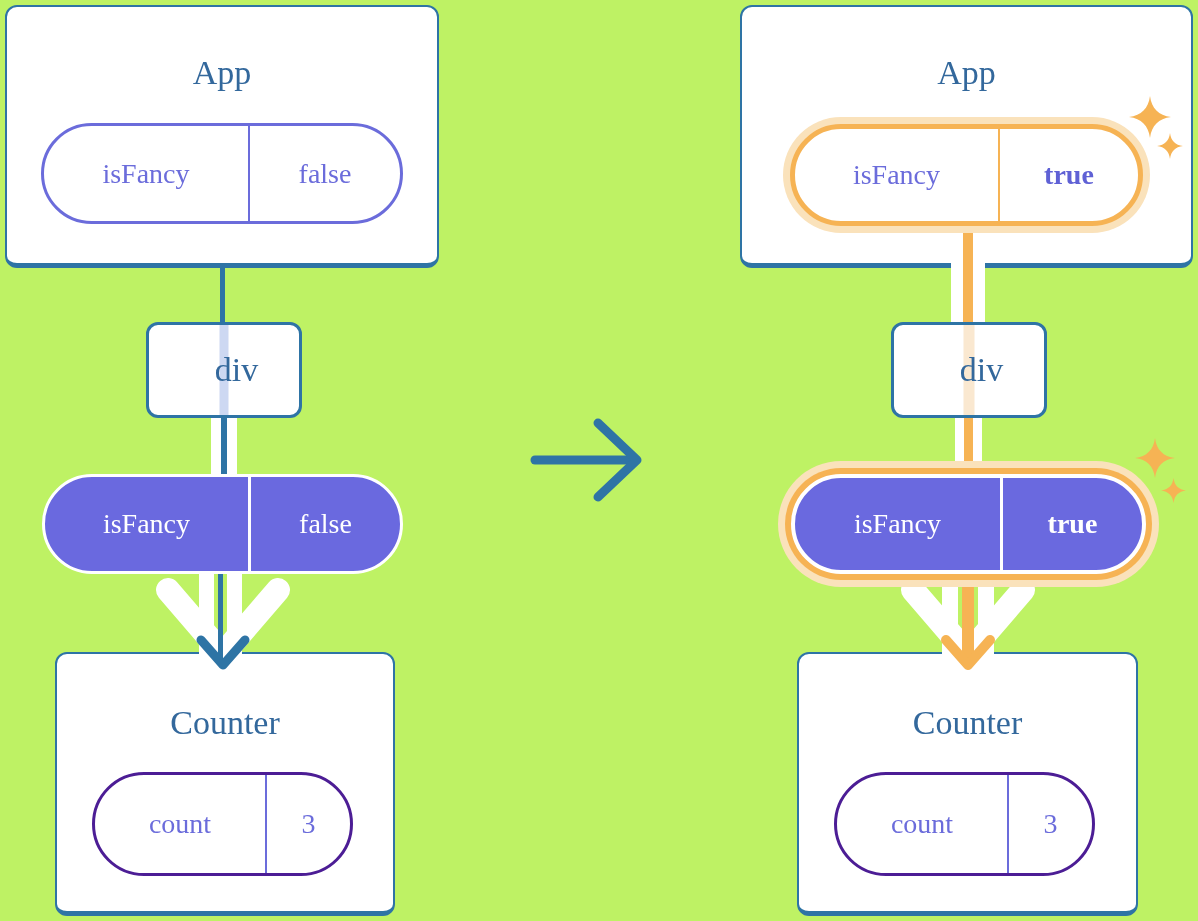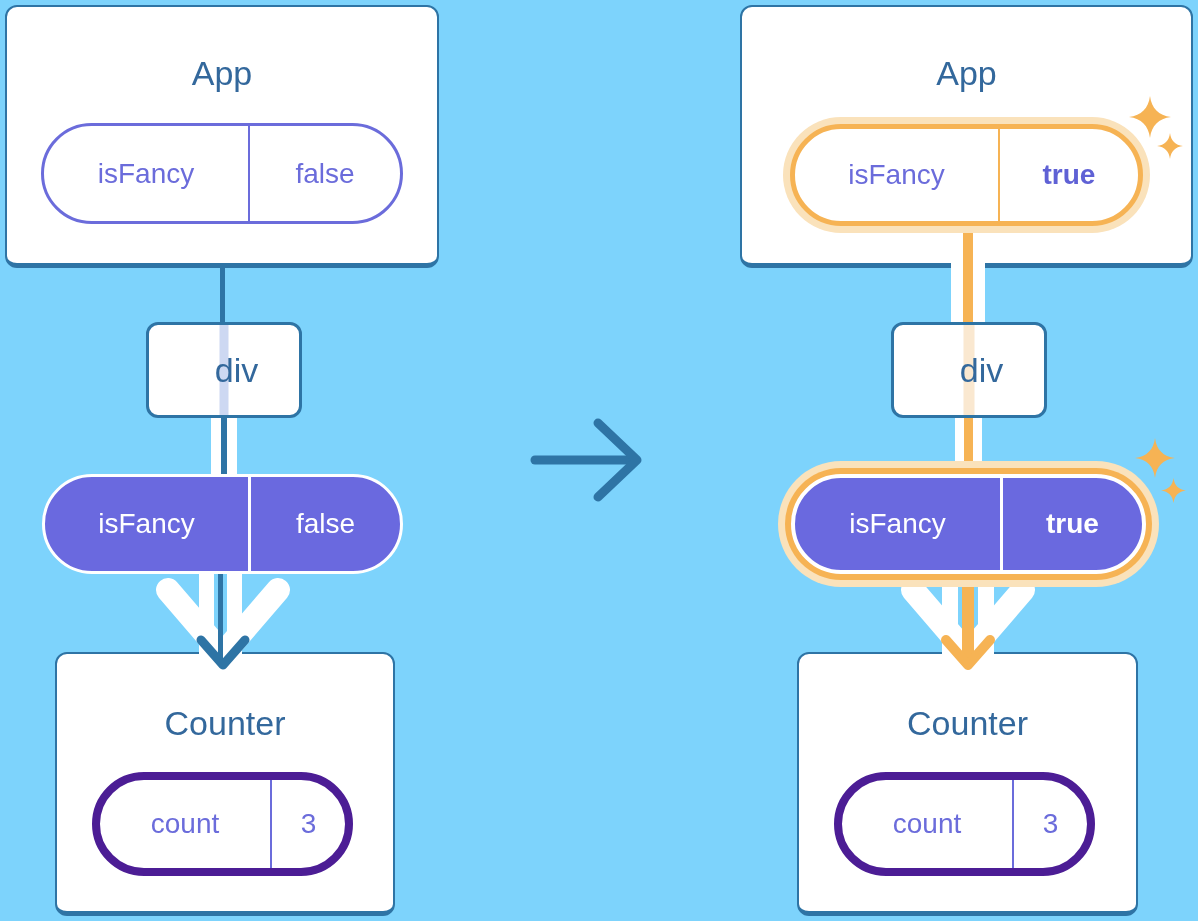--- a/index.html
+++ b/index.html
@@ -1,18 +1,18 @@
 <!DOCTYPE html>
 <html><head>
 <meta charset="utf-8">
 <style>
   html,body{margin:0;padding:0;background:#4D6973;}
   .stage{
-    position:relative;width:1198px;height:921px;background:#7dd3fc;
-    font-family:Liberation Sans, sans-serif;overflow:hidden;
+    position:relative;width:1198px;height:921px;background:#bef264;
+    font-family:Liberation Serif, serif;overflow:hidden;
   }
 
   
   .card{
     position:absolute;box-sizing:border-box;background:#FFFFFF;
     border:2px solid #2E74A5;border-bottom-width:5px;border-radius:12px;z-index:1;
   }
   .l-app{left:5px;top:5px;width:434px;height:263px;}
   .r-app{left:740px;top:5px;width:453px;height:263px;}
   .l-counter{left:55px;top:652px;width:340px;height:264px;}
@@ -51,21 +51,21 @@
   .l-app-pill .seg2{flex:1;}
   .r-app-pill{left:790px;top:124px;width:353px;height:102px;background:#fff;border:5px solid #F6B354;color:#6B6CDB;box-shadow:0 0 0 7px #FAE2BB;}
   .r-app-pill .seg1{width:203px;border-right:2px solid #F6B354;}
   .r-app-pill .seg2{flex:1;font-weight:700;color:#5F61D5;}
   .l-prop-pill{left:42px;top:474px;width:361px;height:100px;background:#6A69DF;border:3px solid #fff;color:#fff;}
   .l-prop-pill .seg1{width:203px;border-right:3px solid #fff;}
   .l-prop-pill .seg2{flex:1;}
   .r-prop-pill{left:791px;top:474px;width:355px;height:100px;background:#6A69DF;border:4px solid #fff;color:#fff;box-shadow:0 0 0 6px #F6B354,0 0 0 13px #FAE2BB;}
   .r-prop-pill .seg1{width:205px;border-right:3px solid #fff;}
   .r-prop-pill .seg2{flex:1;font-weight:700;}
-  .counter-pill{background:#fff;border:8px solid #4c1d95;color:#6B6CDB;}
+  .counter-pill{background:#fff;border:3px solid #4c1d95;color:#6B6CDB;}
   .l-counter-pill{left:92px;top:772px;width:261px;height:104px;}
   .r-counter-pill{left:834px;top:772px;width:261px;height:104px;}
   .counter-pill .seg1{width:170px;border-right:2px solid #6B6CDB;}
   .counter-pill .seg2{flex:1;}
 
   
   .line{position:absolute;}
   .l-edge-top{left:220px;top:266px;width:5px;height:58px;background:#2E74A5;z-index:3;}
   .l-ch1-white{left:211px;top:417px;width:26px;height:58px;background:#fff;z-index:3;}
   .l-ch1-blue{left:221px;top:417px;width:6px;height:58px;background:#2E74A5;z-index:3;}

